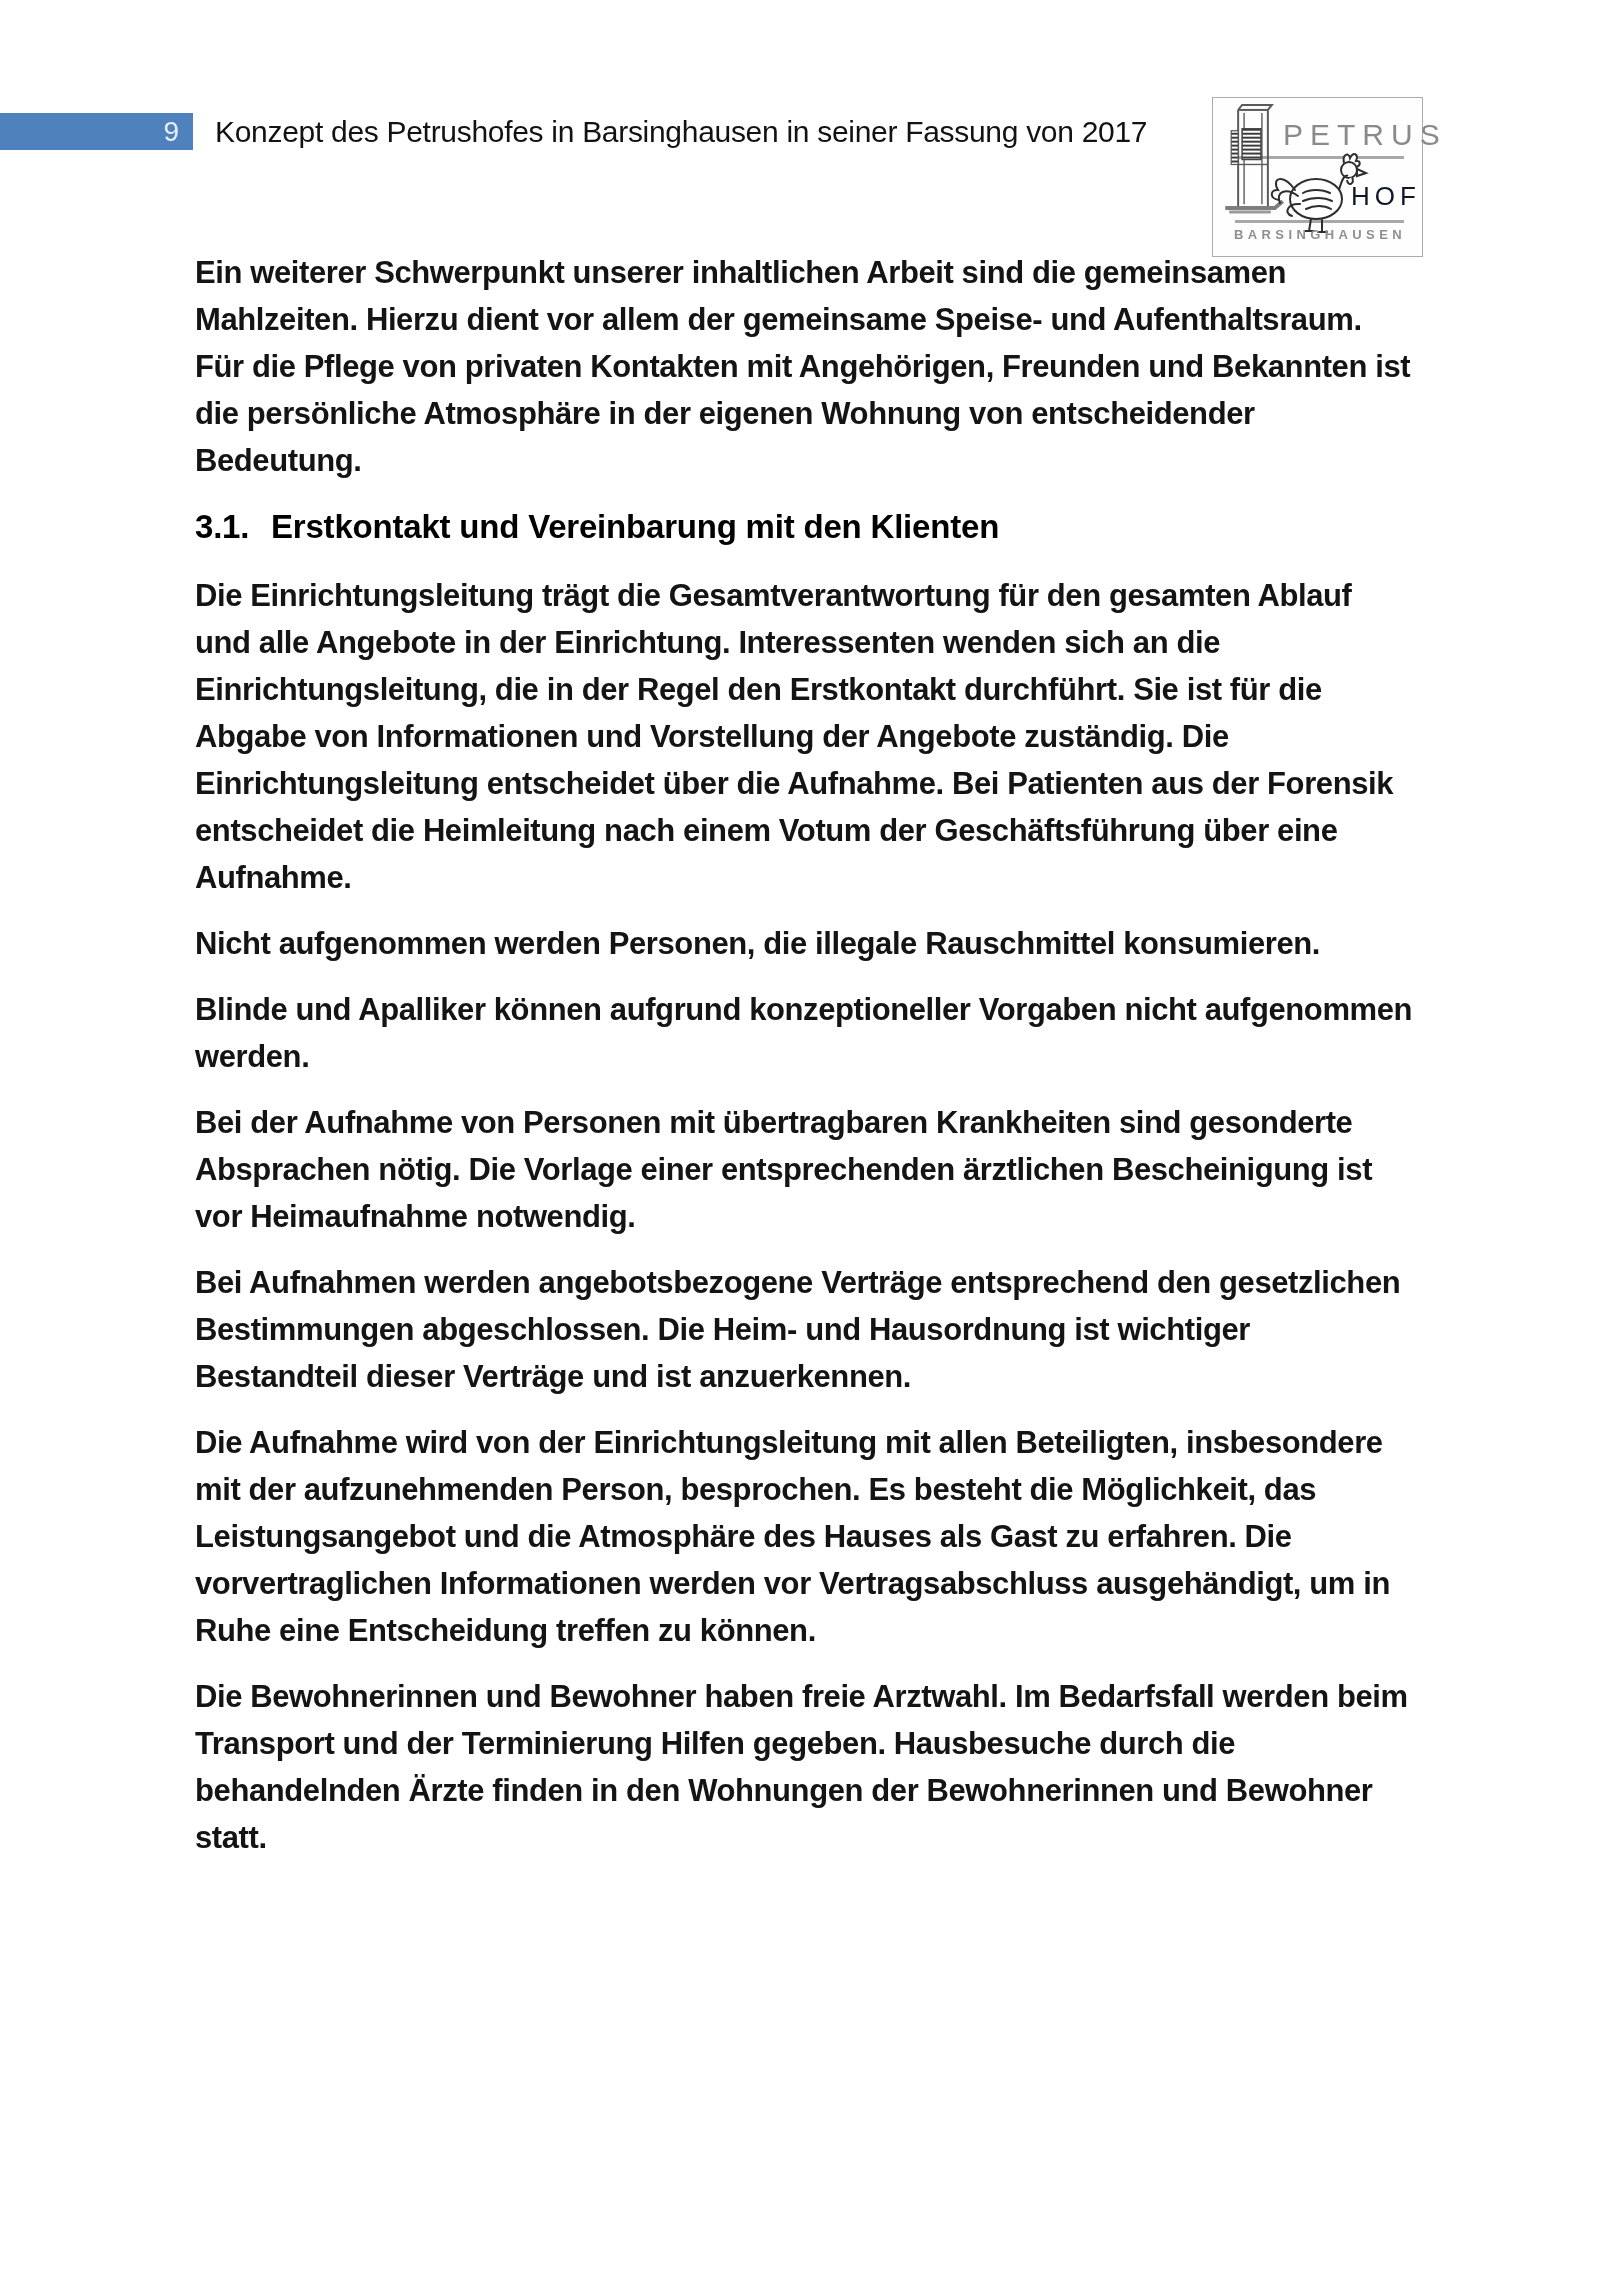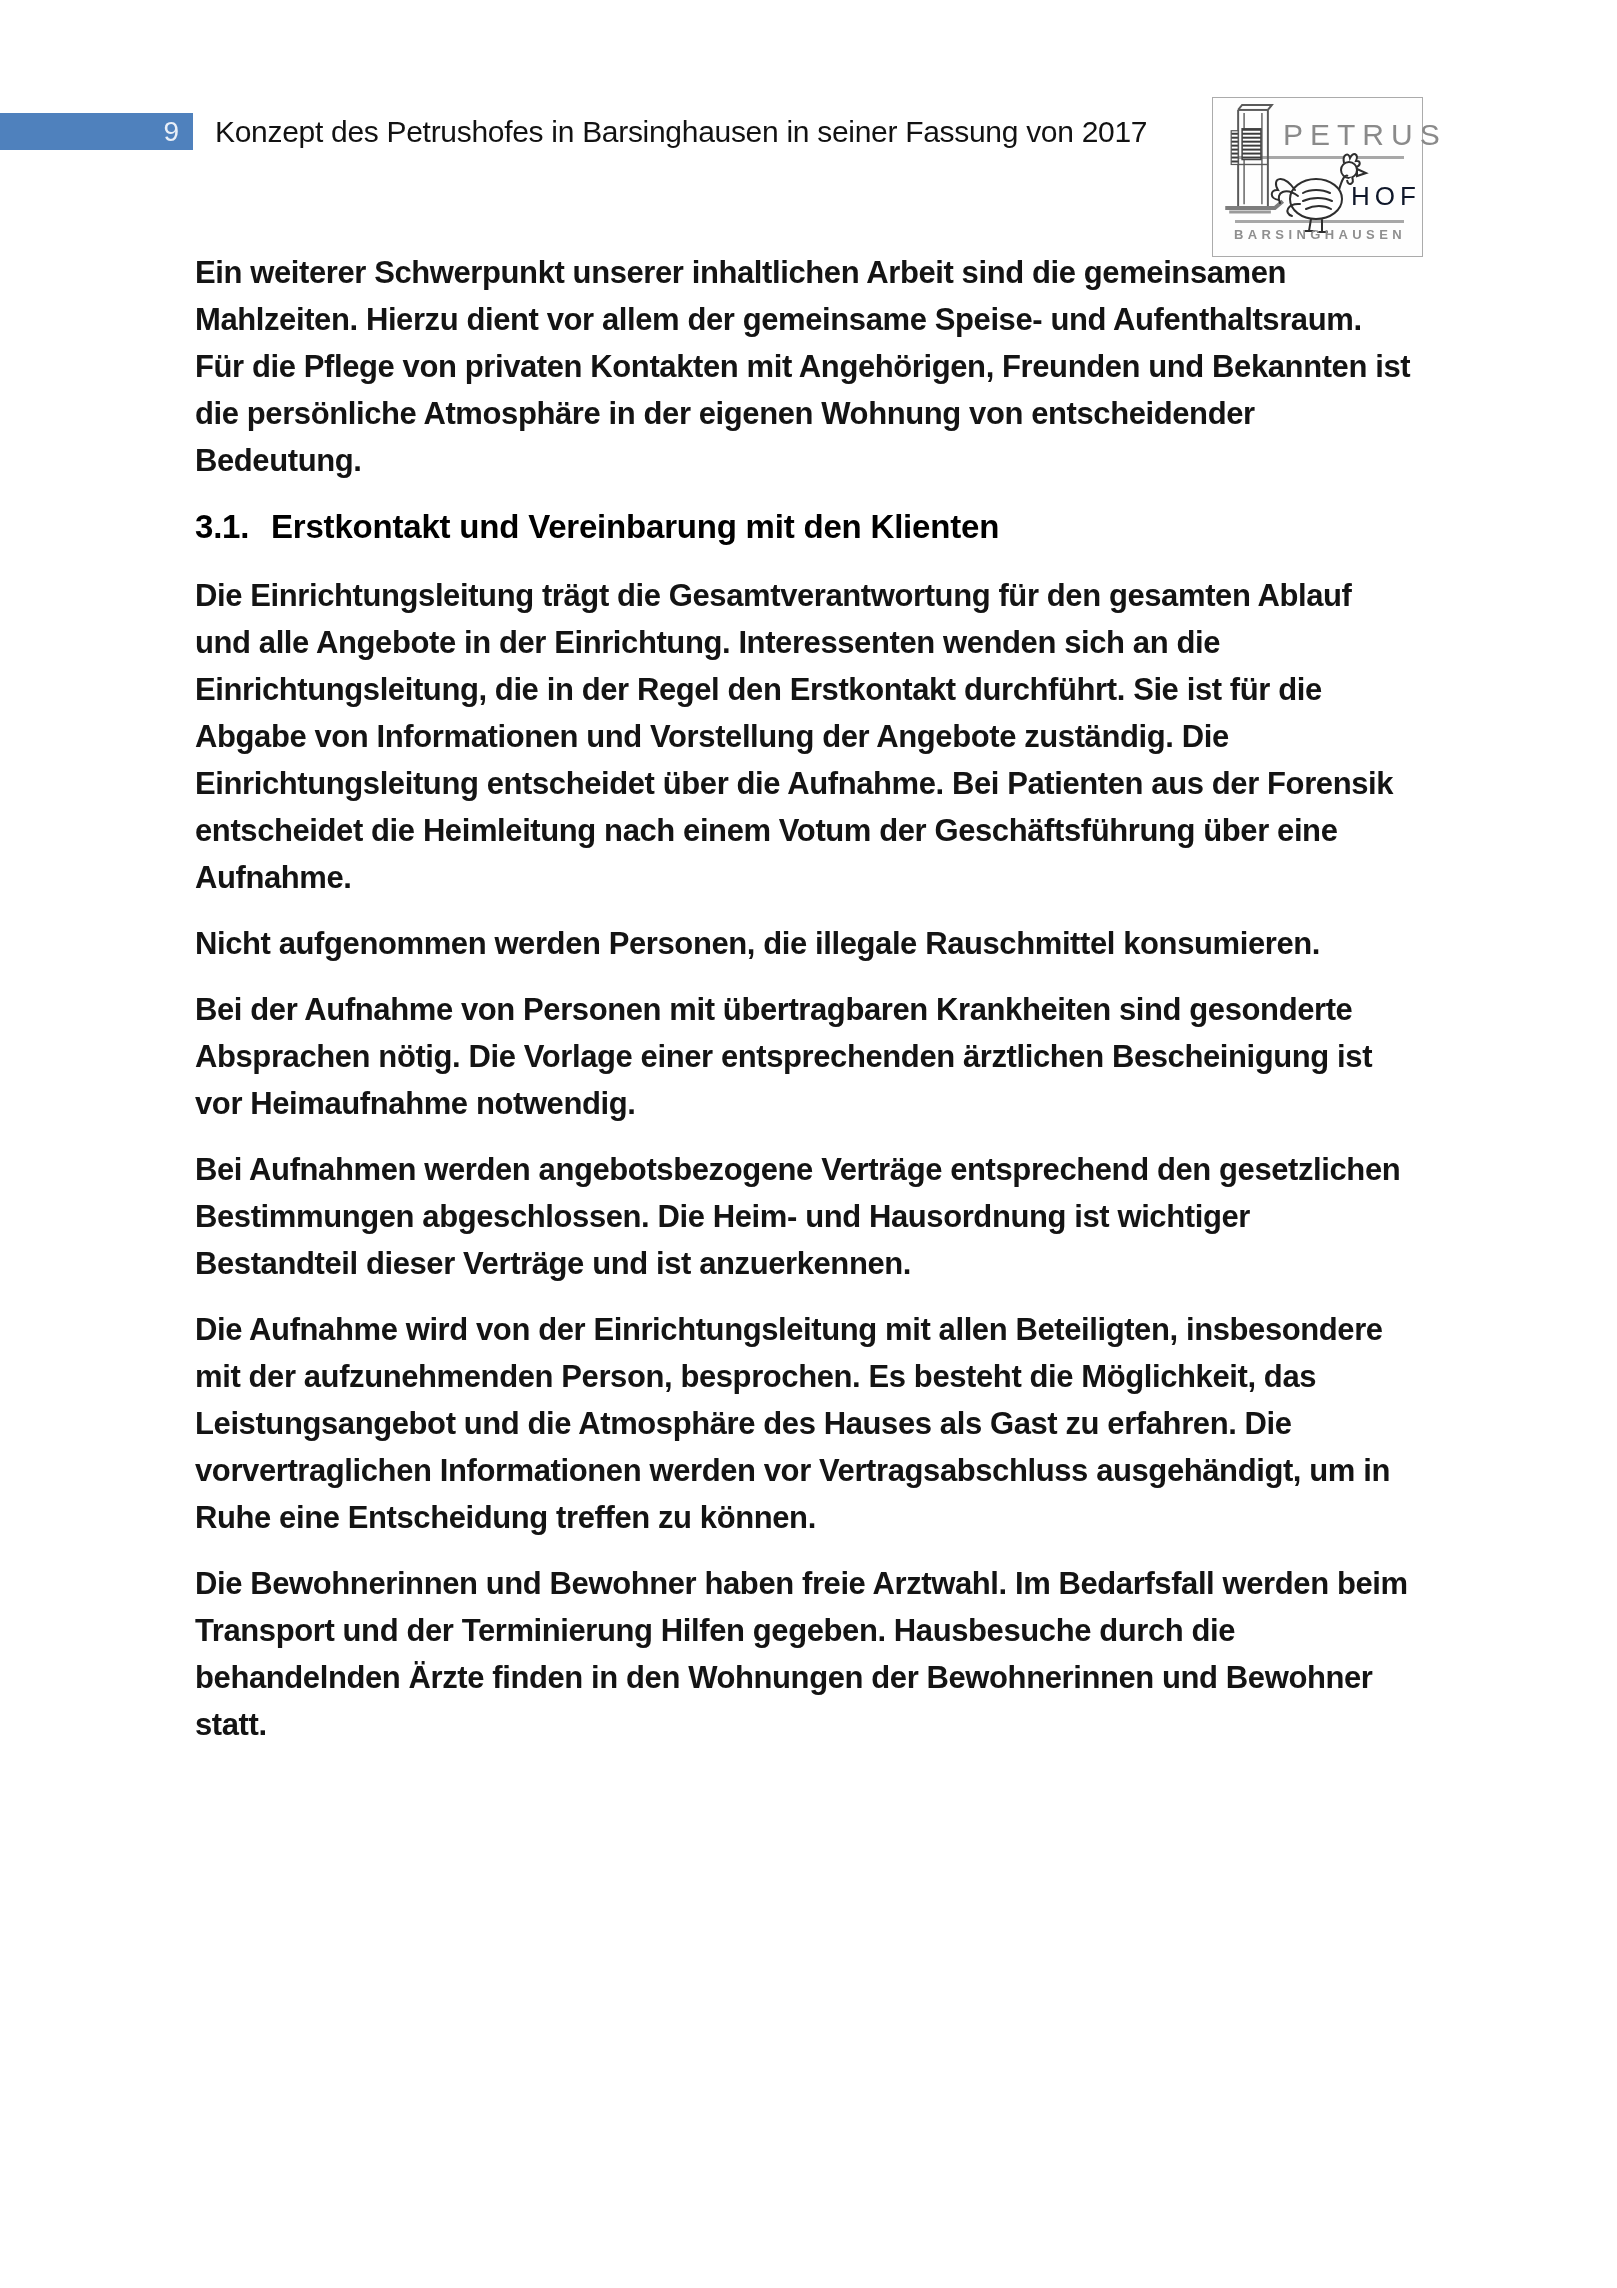--- a/index.html
+++ b/index.html
@@ -142,20 +142,21 @@
   <div class="content">
     <p>Ein weiterer Schwerpunkt unserer inhaltlichen Arbeit sind die gemeinsamen Mahlzeiten. Hierzu dient vor allem der gemeinsame Speise- und Aufenthaltsraum. Für die Pflege von privaten Kontakten mit Angehörigen, Freunden und Bekannten ist die persönliche Atmosphäre in der eigenen Wohnung von entscheidender Bedeutung.</p>
 
     <h2 class="section-heading">
       <span class="sec-num">3.1.</span>
       <span>Erstkontakt und Vereinbarung mit den Klienten</span>
     </h2>
 
     <p>Die Einrichtungsleitung trägt die Gesamtverantwortung für den gesamten Ablauf und alle Angebote in der Einrichtung. Interessenten wenden sich an die Einrichtungsleitung, die in der Regel den Erstkontakt durchführt. Sie ist für die Abgabe von Informationen und Vorstellung der Angebote zuständig. Die Einrichtungsleitung entscheidet über die Aufnahme. Bei Patienten aus der Forensik entscheidet die Heimleitung nach einem Votum der Geschäftsführung über eine Aufnahme.</p>
     <p>Nicht aufgenommen werden Personen, die illegale Rauschmittel konsumieren.</p>
+    <p>Blinde und Apalliker können aufgrund konzeptioneller Vorgaben nicht aufgenommen werden.</p>
     <p>Bei der Aufnahme von Personen mit übertragbaren Krankheiten sind gesonderte Absprachen nötig. Die Vorlage einer entsprechenden ärztlichen Bescheinigung ist vor Heimaufnahme notwendig.</p>
     <p>Bei Aufnahmen werden angebotsbezogene Verträge entsprechend den gesetzlichen Bestimmungen abgeschlossen. Die Heim- und Hausordnung ist wichtiger Bestandteil dieser Verträge und ist anzuerkennen.</p>
     <p>Die Aufnahme wird von der Einrichtungsleitung mit allen Beteiligten, insbesondere mit der aufzunehmenden Person, besprochen. Es besteht die Möglichkeit, das Leistungsangebot und die Atmosphäre des Hauses als Gast zu erfahren. Die vorvertraglichen Informationen werden vor Vertragsabschluss ausgehändigt, um in Ruhe eine Entscheidung treffen zu können.</p>
     <p>Die Bewohnerinnen und Bewohner haben freie Arztwahl. Im Bedarfsfall werden beim Transport und der Terminierung Hilfen gegeben. Hausbesuche durch die behandelnden Ärzte finden in den Wohnungen der Bewohnerinnen und Bewohner statt.</p>
   </div>
 
 </div>
 
 
 </body></html>

